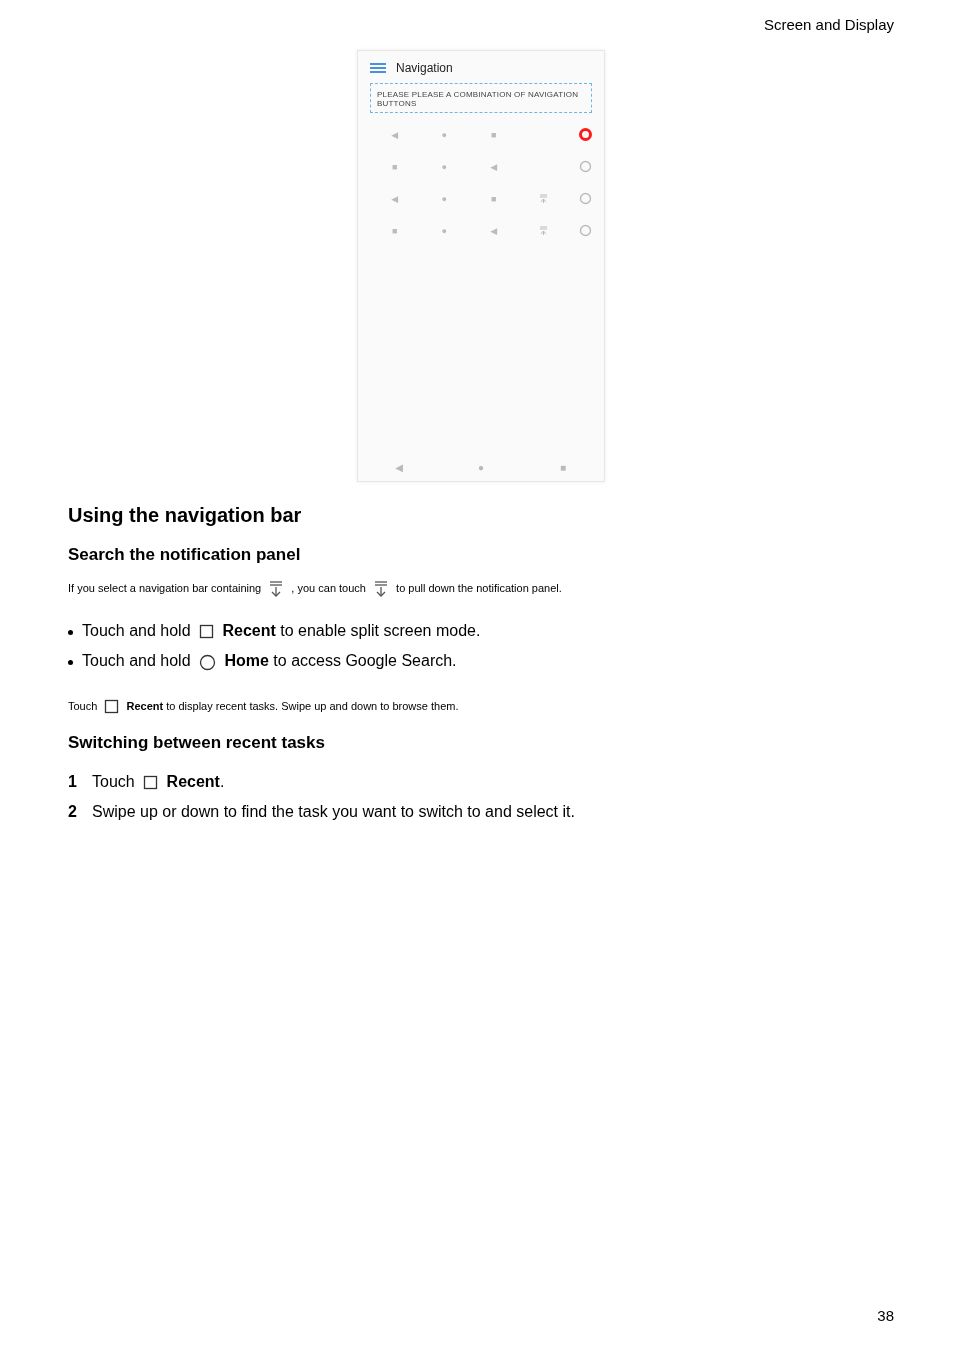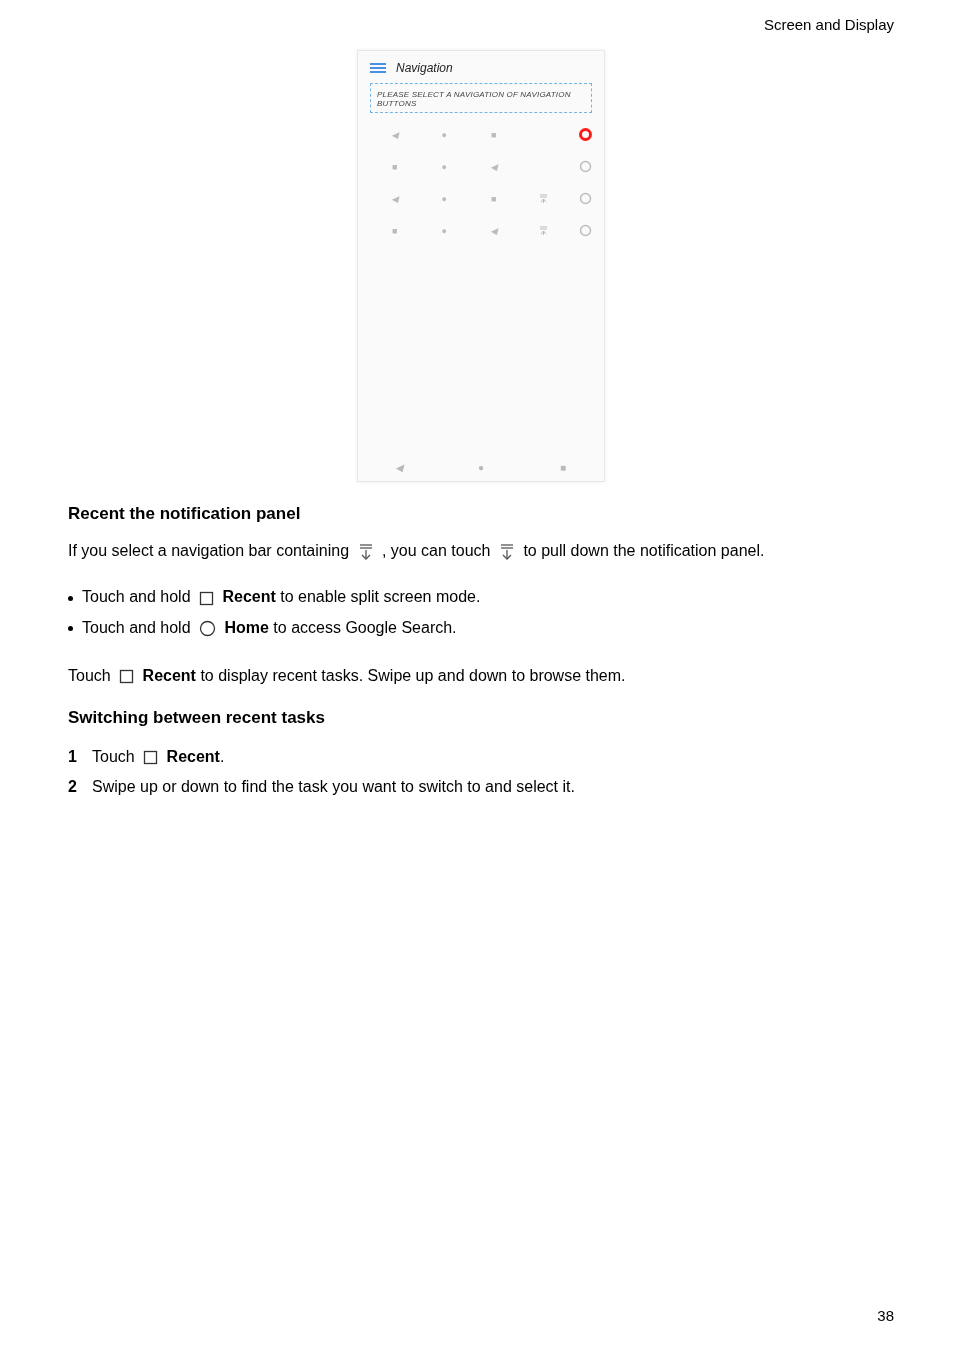--- a/index.html
+++ b/index.html
@@ -20,21 +20,20 @@
   .content {
     position: absolute;
     left: 68px;
     right: 60px;
     top: 50px;
   }
   .screenshot-wrap {
     display: flex;
     justify-content: center;
     margin-bottom: 22px;
-    font-style: italic;
   }
   .screenshot {
     width: 248px;
     height: 432px;
     background: #fafafa;
     border: 1px solid #e7e7e7;
     box-shadow: 0 0 4px rgba(0,0,0,0.07);
     position: relative;
     padding: 10px 12px;
   }
@@ -80,21 +79,21 @@
     font-size: 20px;
     font-weight: bold;
     margin: 10px 0 18px 0;
   }
   h3.subsub {
     font-size: 17px;
     font-weight: bold;
     margin: 8px 0 14px 0;
   }
   p.body {
-    font-size: 16px;
+    font-size: 11px;
     line-height: 1.65;
     margin-bottom: 18px;
   }
   .inline-icon {
     display: inline-block;
     vertical-align: middle;
     margin: 0 4px;
   }
   .bullets { margin-bottom: 20px; }
   .bullets li {
@@ -145,21 +144,21 @@
   <div class="screenshot-wrap">
     <div class="screenshot">
       <div class="ss-header">
         <span class="hb">
             <span></span>
             <span></span>
             <span></span>
           </span>
         <span class="ss-title">Navigation</span>
       </div>
-      <div class="banner">PLEASE SELECT A NAVIGATION OF NAVIGATION BUTTONS</div>
+      <div class="banner">PLEASE PLEASE A COMBINATION OF NAVIGATION BUTTONS</div>
 
       <div class="nav-row">
         <span class="cell">◀</span>
         <span class="cell">●</span>
         <span class="cell">■</span>
         <span class="cell"></span>
         <span class="radio">
           <svg width="13" height="13">
               <circle cx="6.5" cy="6.5" r="5" fill="none" stroke="#ff1a1a" stroke-width="3"></circle>
             </svg>
@@ -212,22 +211,23 @@
       </div>
 
       <div class="footer-nav">
         <span class="fcell">◀</span>
         <span class="fcell">●</span>
         <span class="fcell">■</span>
       </div>
     </div>
   </div>
 
-
-  <h3 class="subsub">Recent the notification panel</h3>
+  <h2 class="sub">Using the navigation bar</h2>
+
+  <h3 class="subsub">Search the notification panel</h3>
 
   <p class="body">
     <span>If you select a navigation bar containing </span>
     <span class="inline-icon iconpull">
       <svg width="16" height="18">
           <line x1="2" y1="2" x2="14" y2="2" stroke="#555" stroke-width="1.3"></line>
           <line x1="2" y1="5" x2="14" y2="5" stroke="#555" stroke-width="1.3"></line>
           <line x1="8" y1="7" x2="8" y2="15" stroke="#555" stroke-width="1.3"></line>
           <polyline points="4,12 8,16 12,12" fill="none" stroke="#555" stroke-width="1.3"></polyline>
         </svg>

